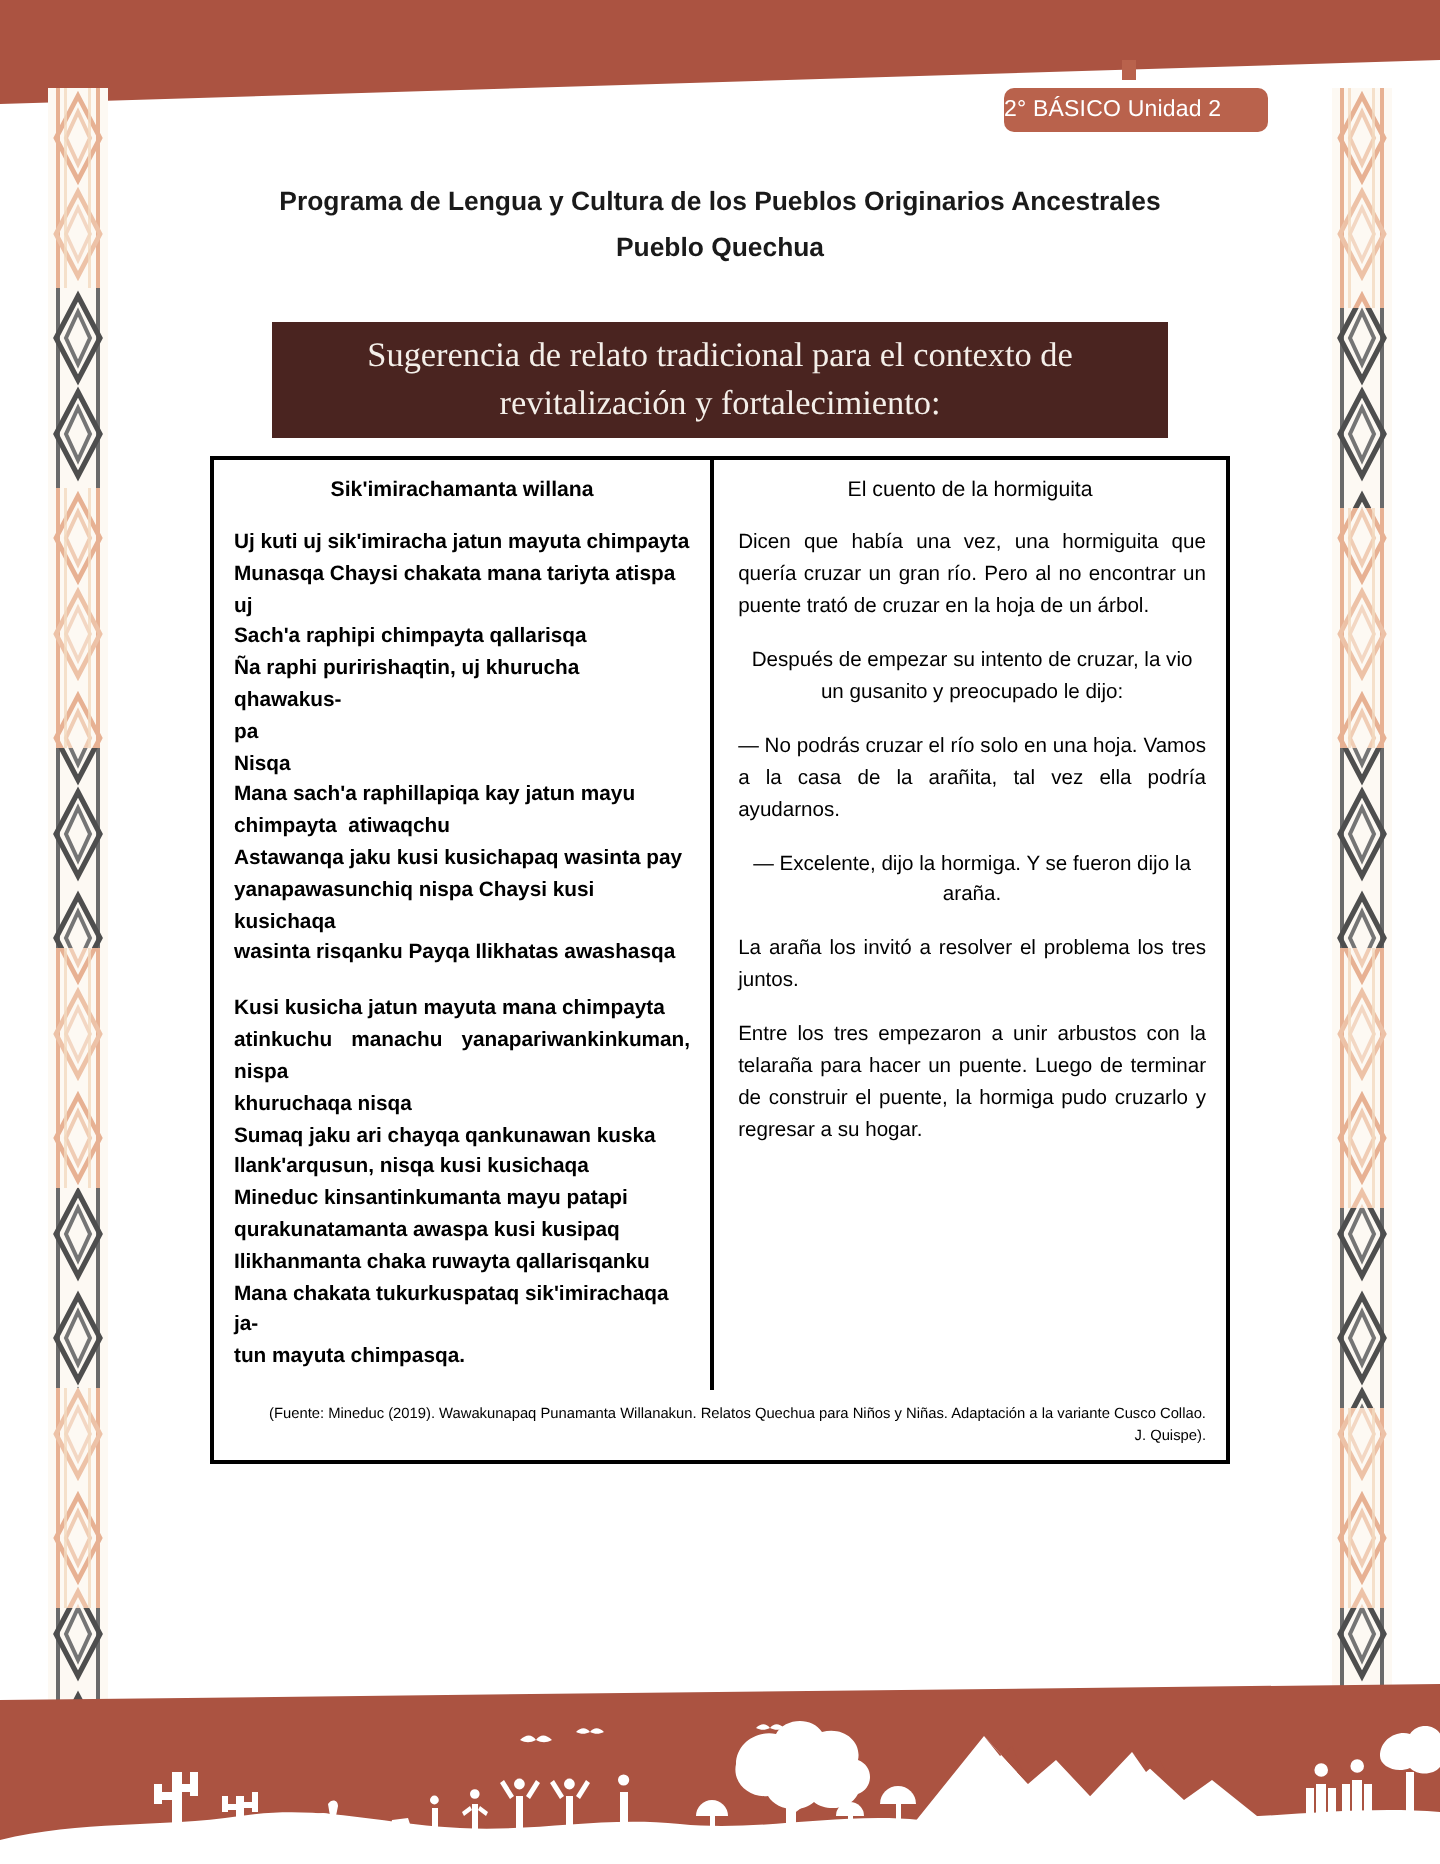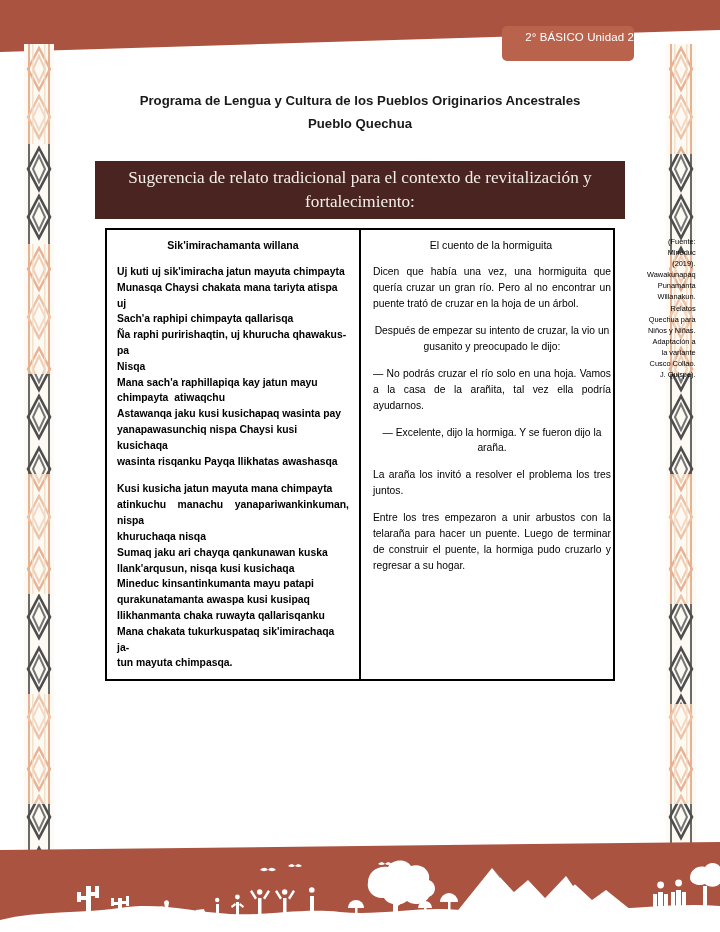--- a/index.html
+++ b/index.html
@@ -24,30 +24,30 @@
     top: 0;
     left: 0;
     width: 720px;
     height: 60px;
     overflow: hidden;
   }
   .top-band svg { display: block; }
 
   .unit-badge {
     position: absolute;
-    top: 26px;
+    top: 44px;
     left: 502px;
     width: 132px;
-    height: 35px;
+    height: 22px;
     background: #b9624c;
     border-radius: 5px;
     color: #ffffff;
     font-size: 11.5px;
     line-height: 22px;
-    text-align: right;
+    text-align: left;
     letter-spacing: .1px;
     z-index: 6;
   }
   .badge-stem {
     position: absolute;
     top: 30px;
     left: 561px;
     width: 7px;
     height: 10px;
     background: #b9624c;
@@ -91,21 +91,21 @@
     font-weight: bold;
     font-size: 13.2px;
     color: #1a1a1a;
     line-height: 1.72;
     padding: 14px 90px 0 90px;
   }
   .doc-header .line2 { display: block; }
 
   .title-banner {
     margin: 26px auto 0 auto;
-    width: 530px;
+    width: 448px;
     min-height: 52px;
     background: #4a2420;
     color: #f4efe9;
     font-family: "Liberation Serif", serif;
     font-size: 17.2px;
     line-height: 1.38;
     text-align: center;
     display: flex;
     align-items: center;
     justify-content: center;
@@ -113,21 +113,21 @@
     box-sizing: border-box;
   }
 
   .story-table {
     margin: 9px auto 0 auto;
     width: 510px;
     border: 2px solid #000000;
     background: #ffffff;
     box-sizing: border-box;
     display: flex;
-    flex-direction: row;
+    flex-direction: column;
   }
   .table-cols {
     display: flex;
     align-items: stretch;
   }
   .col {
     box-sizing: border-box;
     padding: 9px 8px 6px 8px;
   }
   .col-left {

